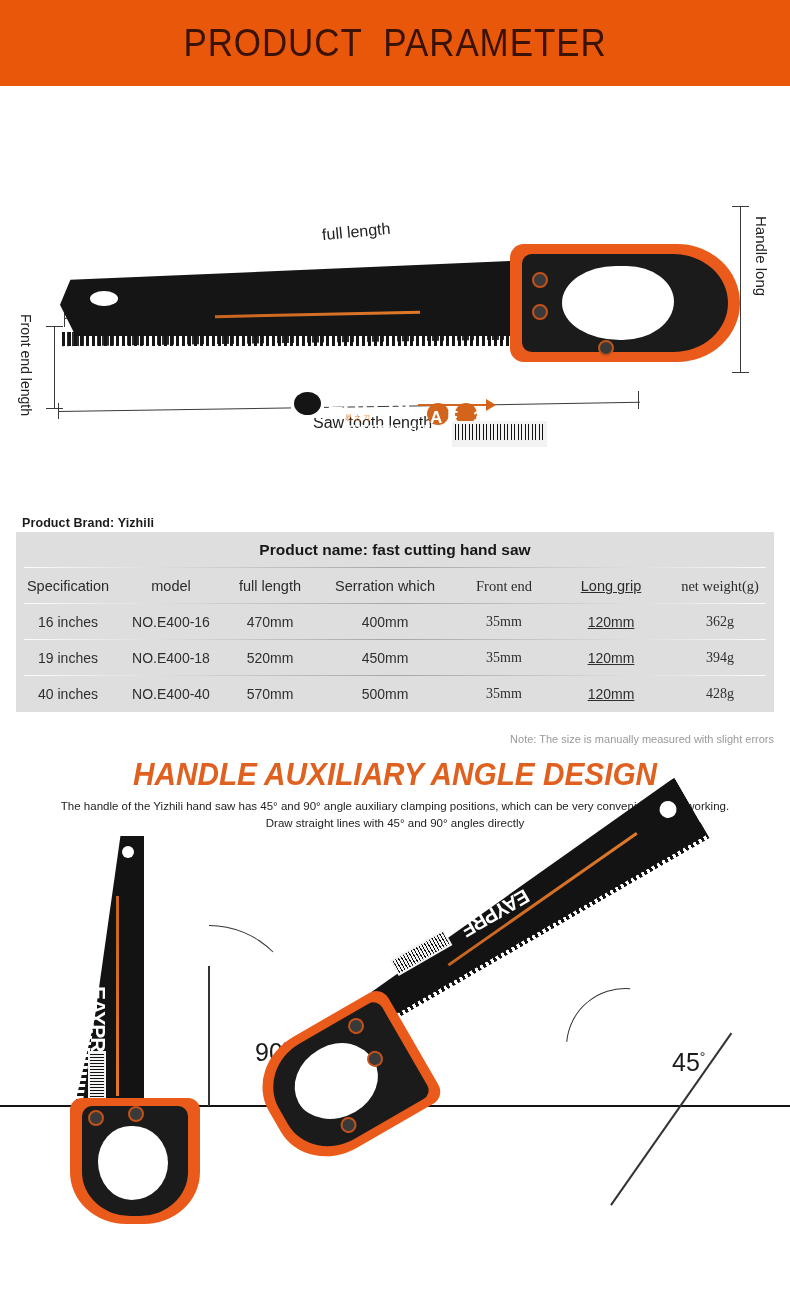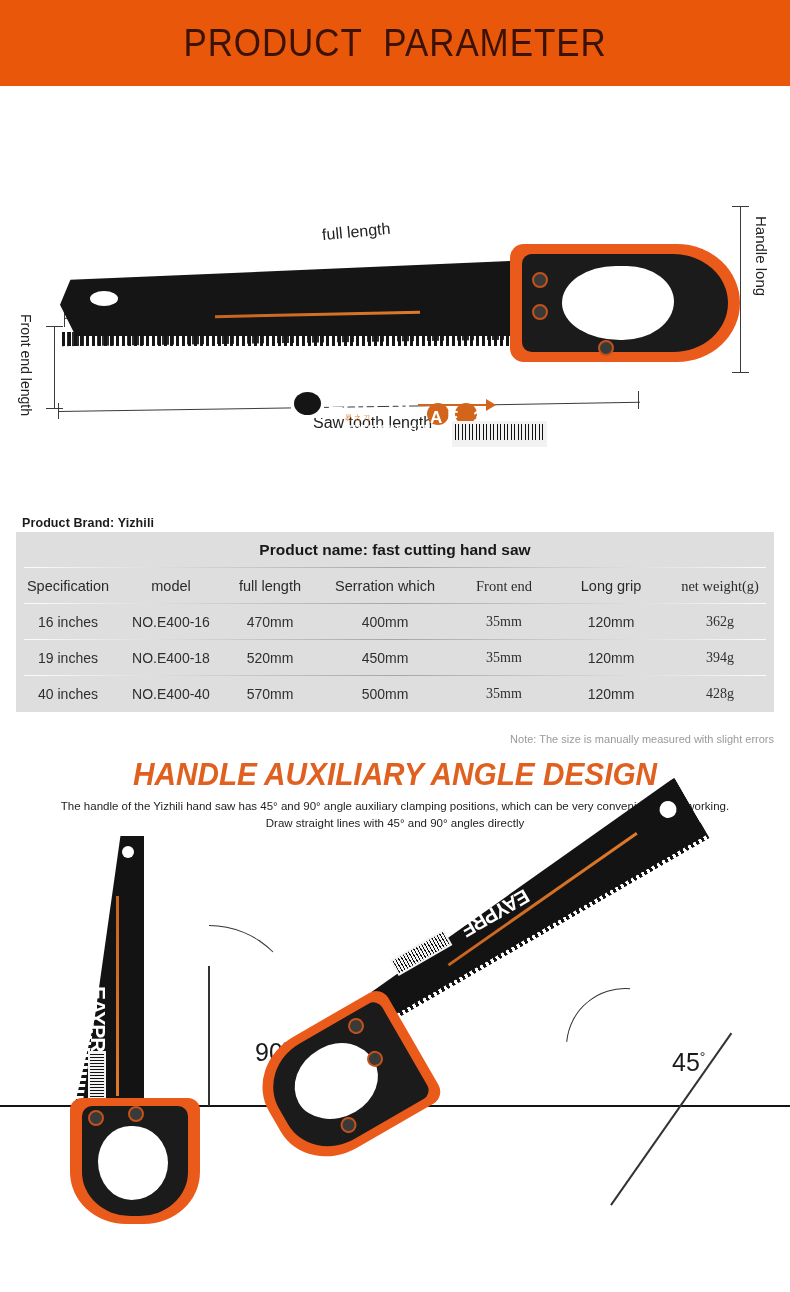--- a/index.html
+++ b/index.html
@@ -93,21 +93,21 @@
       background:linear-gradient(90deg,rgba(255,255,255,.9),rgba(120,120,120,.55),rgba(255,255,255,.9));}
   .tr.last:after{display:none;}
   .row-title{height:36px;justify-content:center;gap:26px;}
   .row-title .cell{font-size:15.5px;font-weight:700;color:#181818;}
   .row-head{height:36px;}
   .row-head .cell{font-size:14.5px;color:#2b2b2b;}
   .row-data{height:36px;}
   .row-data .cell{font-size:14px;color:#2f2f2f;}
   .cell{text-align:center;white-space:nowrap;}
   .c0{width:104px;} .c1{width:102px;} .c2{width:96px;}
-  .c3{width:134px;} .c4{width:104px;font-family:Liberation Serif, serif;} .c5{width:110px;} .c6{width:108px;font-family:Liberation Serif, serif;}
+  .c3{width:134px;} .c4{width:104px;font-family:Liberation Serif, serif;} .c5{width:110px;text-decoration:underline;} .c6{width:108px;font-family:Liberation Serif, serif;}
   .note{position:absolute;right:16px;top:733px;font-size:11px;color:#9a9a9a;}
 
   
   .angle-title{position:absolute;left:0;top:757px;width:790px;text-align:center;
       font-size:31px;font-style:italic;font-weight:700;color:#e0601f;
       letter-spacing:0px;transform:scaleX(.96);}
   .angle-desc1{position:absolute;left:0;top:800px;width:790px;text-align:center;
       font-size:11.5px;color:#1d1d1d;}
   .angle-desc2{position:absolute;left:0;top:817px;width:790px;text-align:center;
       font-size:11.5px;color:#1d1d1d;}

